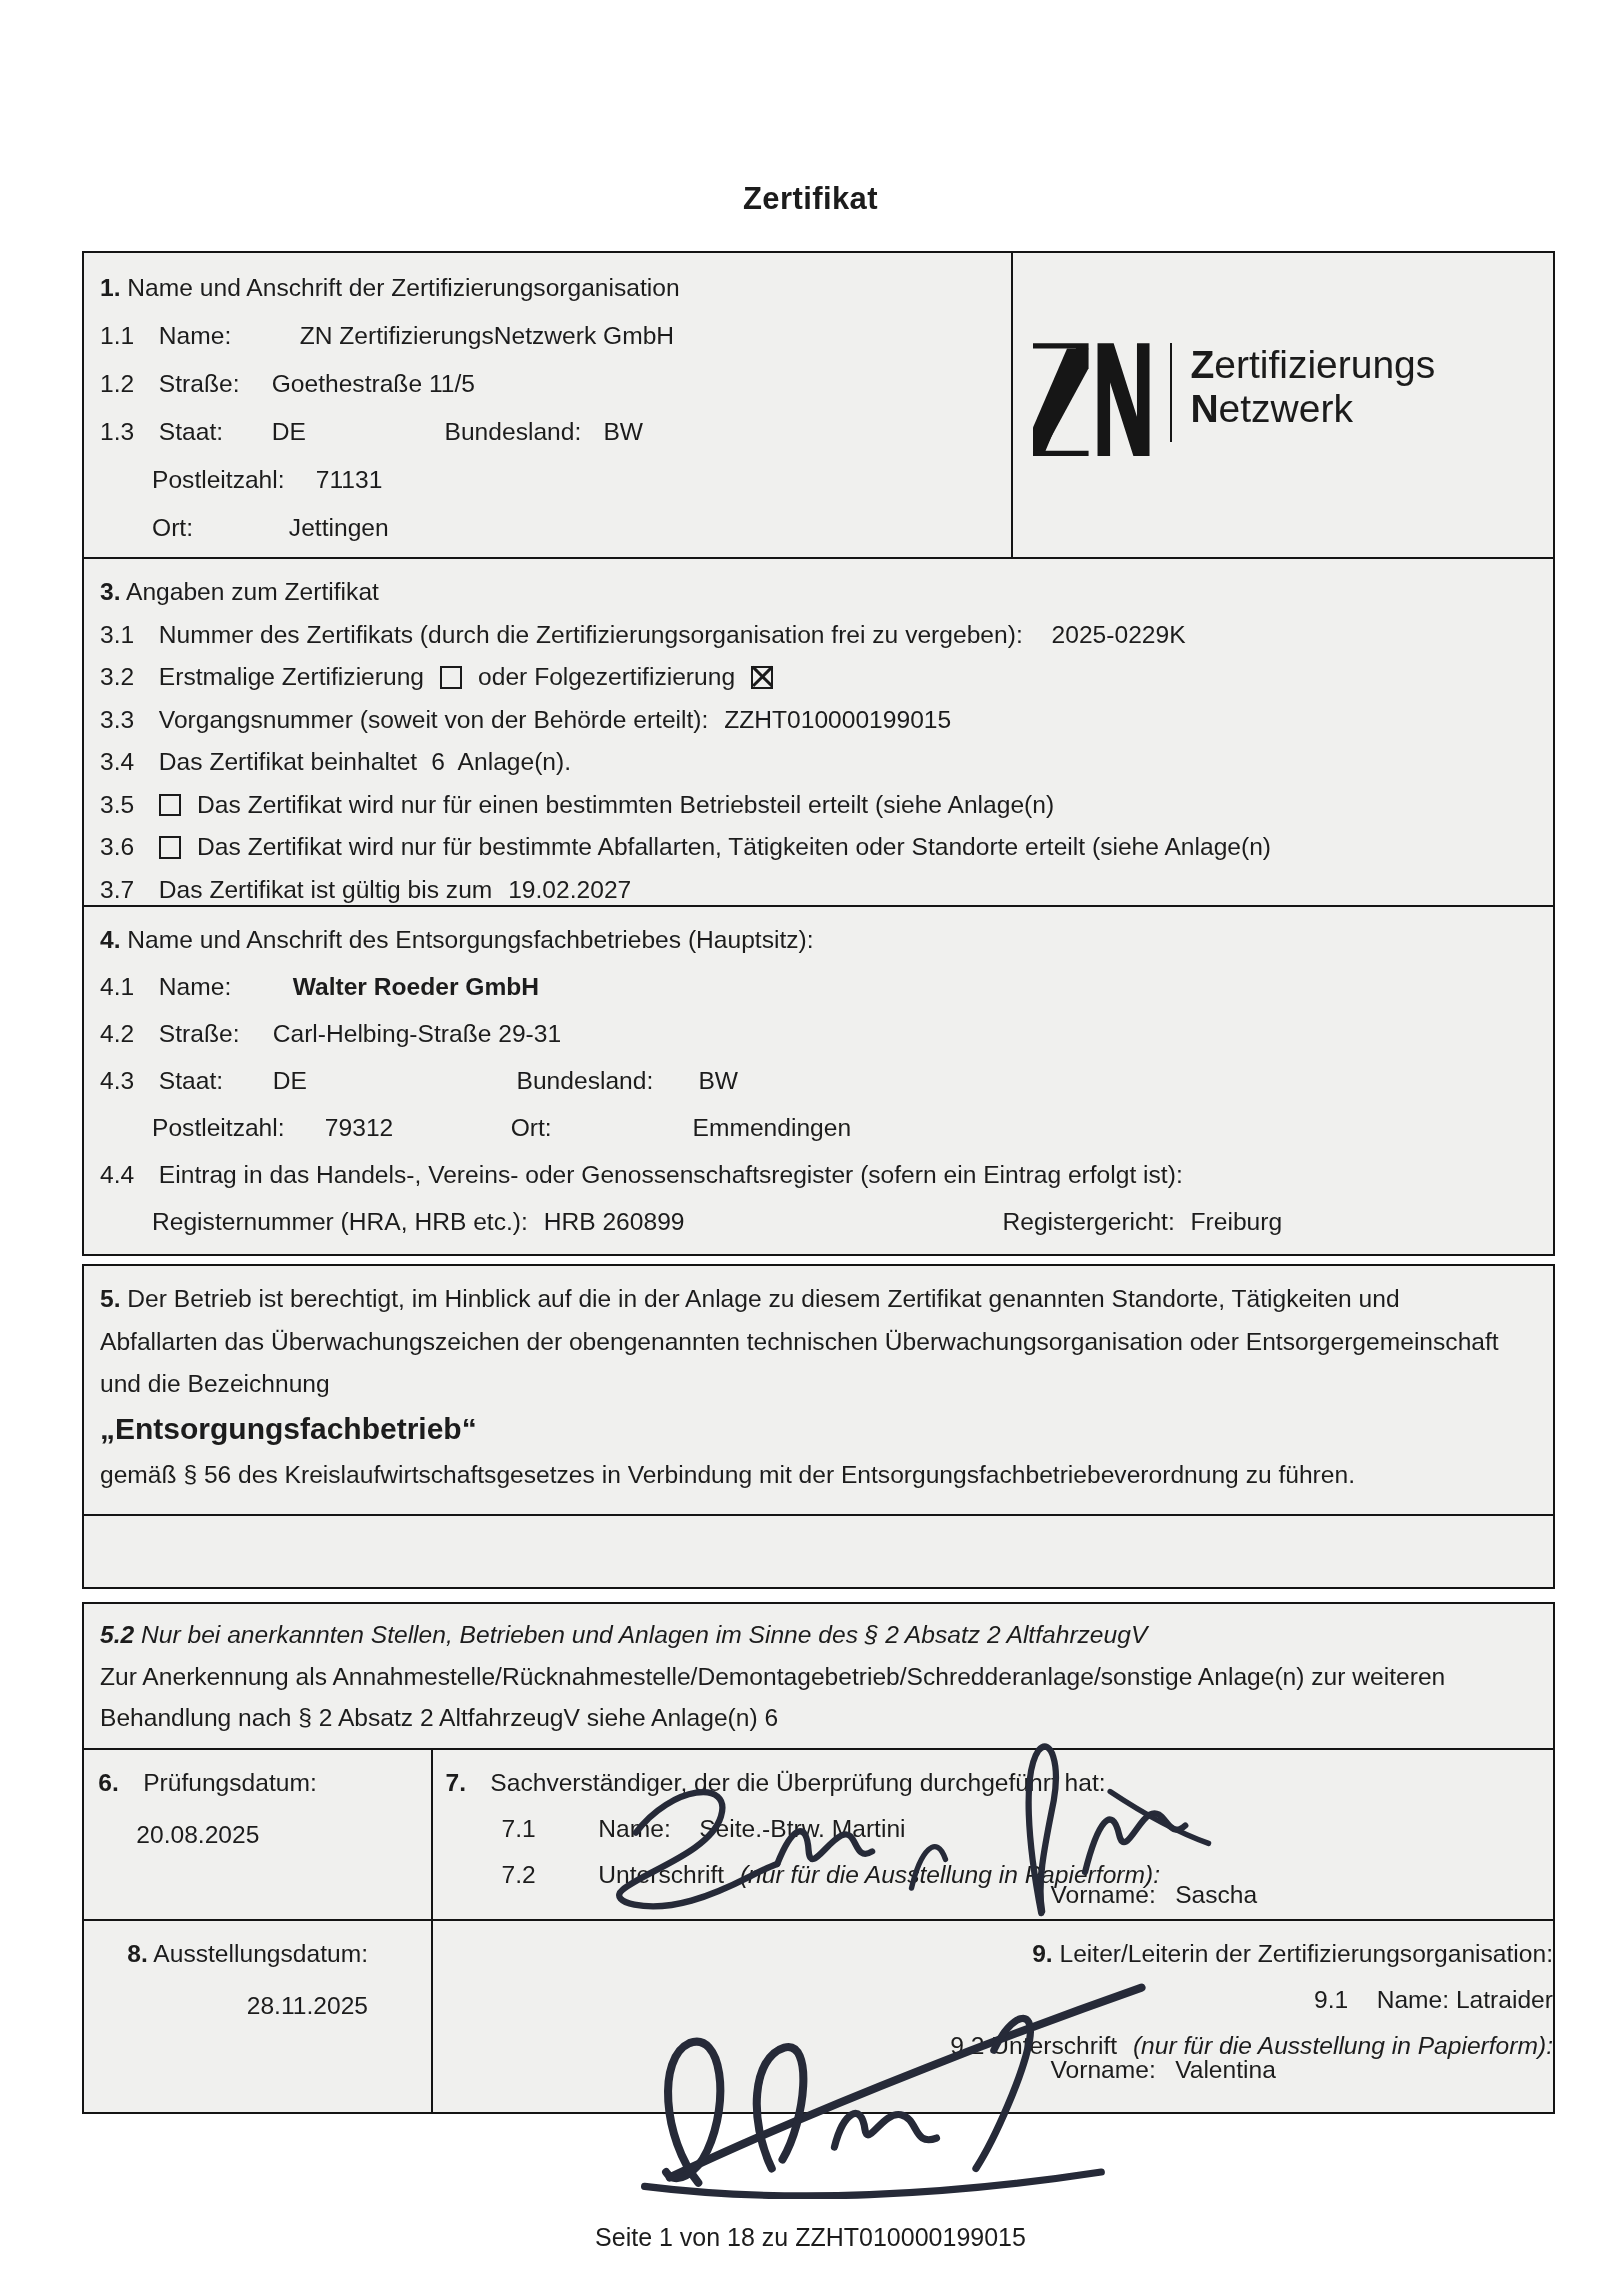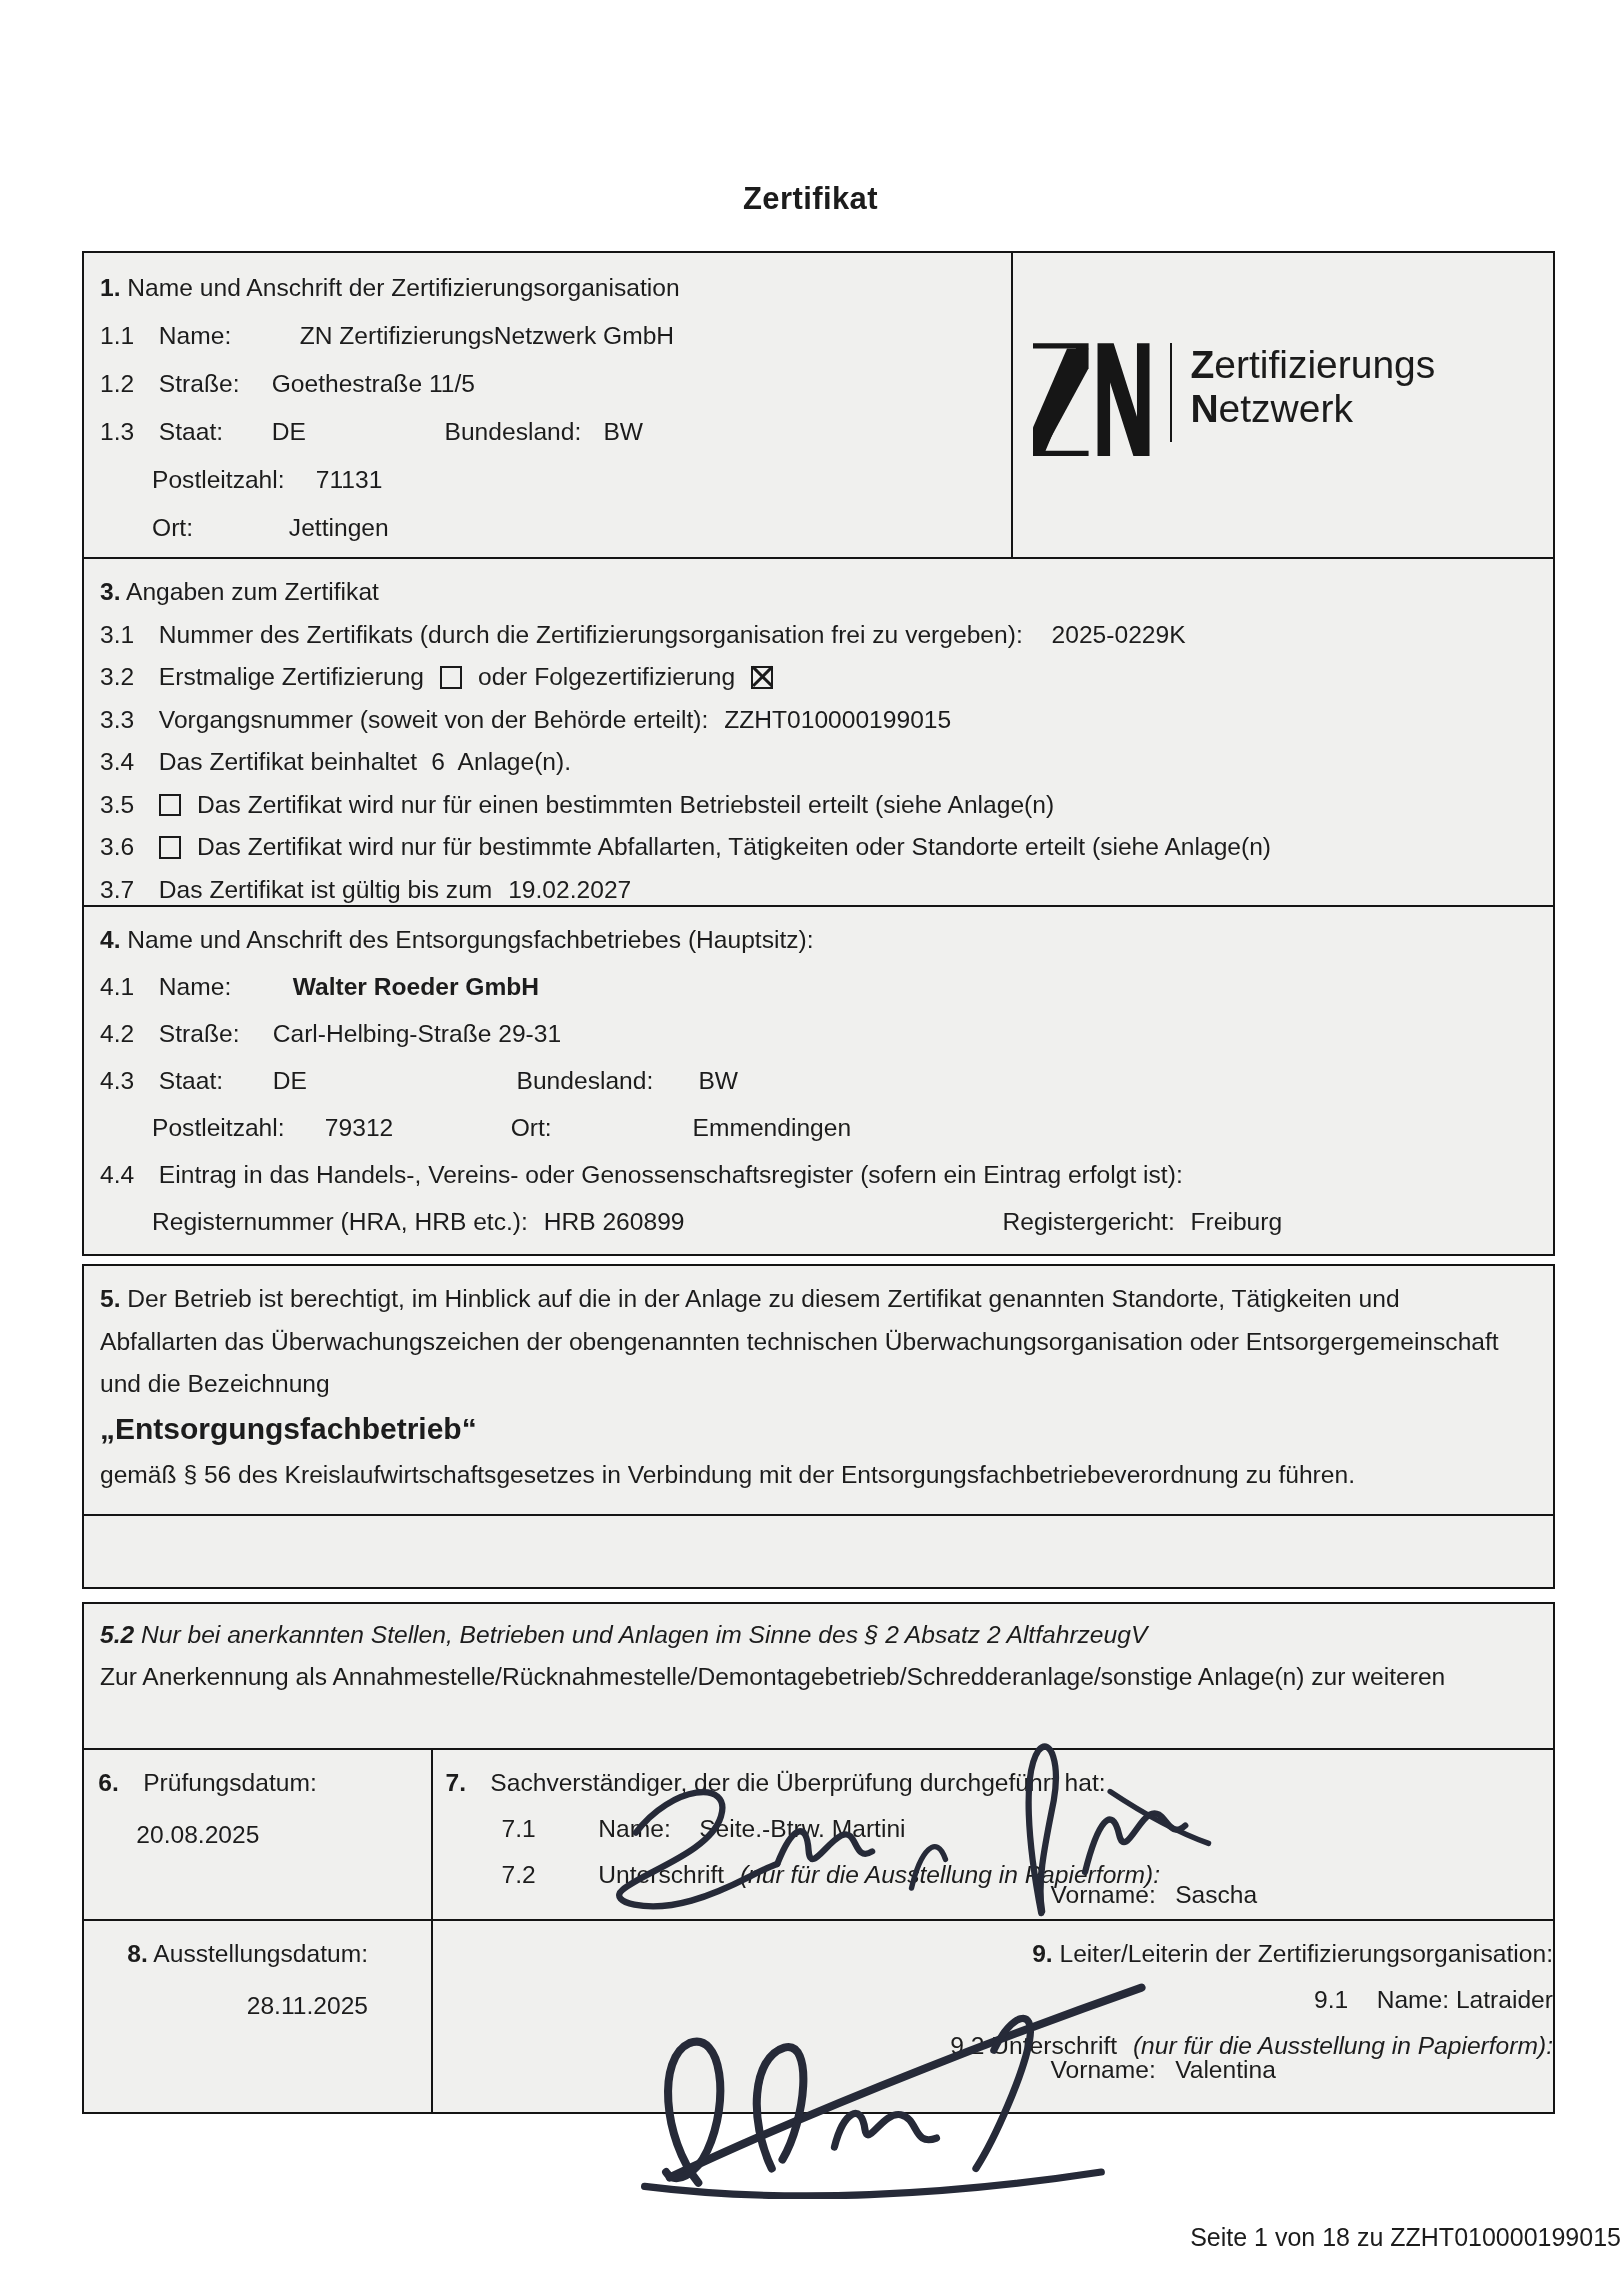--- a/index.html
+++ b/index.html
@@ -54,21 +54,21 @@
   #row89{top:1919px;height:195px;text-align:right;}
   .leftcell{position:absolute;left:0;top:0;width:284px;height:100%;box-sizing:border-box;padding:18px 0 0 14.3px;}
   .rightcell{position:absolute;left:347px;top:0;right:0;height:100%;border-left:2.7px solid #141414;box-sizing:border-box;padding:18px 0 0 12.5px;}
   .leftcell .date{margin-top:21.5px;padding-left:38px;}
   .subrow{margin-top:16px;padding-left:56px;}
   .subnum{display:inline-block;width:90px;}
   .ulabel{display:inline-block;width:94px;}
   .pos-vorname7{position:absolute;left:605px;top:66px;}
   .pos-vorname9{position:absolute;left:605px;top:70px;}
   
-  #footer{position:absolute;top:2223px;left:0;width:1621px;text-align:right;font-size:25px;}
+  #footer{position:absolute;top:2223px;left:0;width:1621px;text-align:center;font-size:25px;}
   
   .sig{position:absolute;pointer-events:none;}
   .sig path{fill:none;stroke:#262a38;stroke-linecap:round;stroke-linejoin:round;}
 </style>
 </head>
 <body>
 
 <div id="sheet">
 
   <div id="doc-title">Zertifikat</div>
@@ -235,20 +235,23 @@
 
   <div class="bx" id="box52">
     <div class="inner">
       <div class="row">
         <span class="nb it">5.2</span>
         <span class="it">Nur bei anerkannten Stellen, Betrieben und Anlagen im Sinne des § 2 Absatz 2 AltfahrzeugV</span>
       </div>
       <div class="row">
         <span>Zur Anerkennung als Annahmestelle/Rücknahmestelle/Demontagebetrieb/Schredderanlage/sonstige Anlage(n) zur weiteren</span>
       </div>
+      <div class="row">
+        <span>Behandlung nach § 2 Absatz 2 AltfahrzeugV siehe Anlage(n) 6</span>
+      </div>
     </div>
   </div>
 
   <div class="bx" id="row67">
     <div class="leftcell">
       <div class="row">
         <span class="nb" style="display:inline-block;width:38px">6.</span>
         <span>Prüfungsdatum:</span>
       </div>
       <div class="row date">20.08.2025</div>

